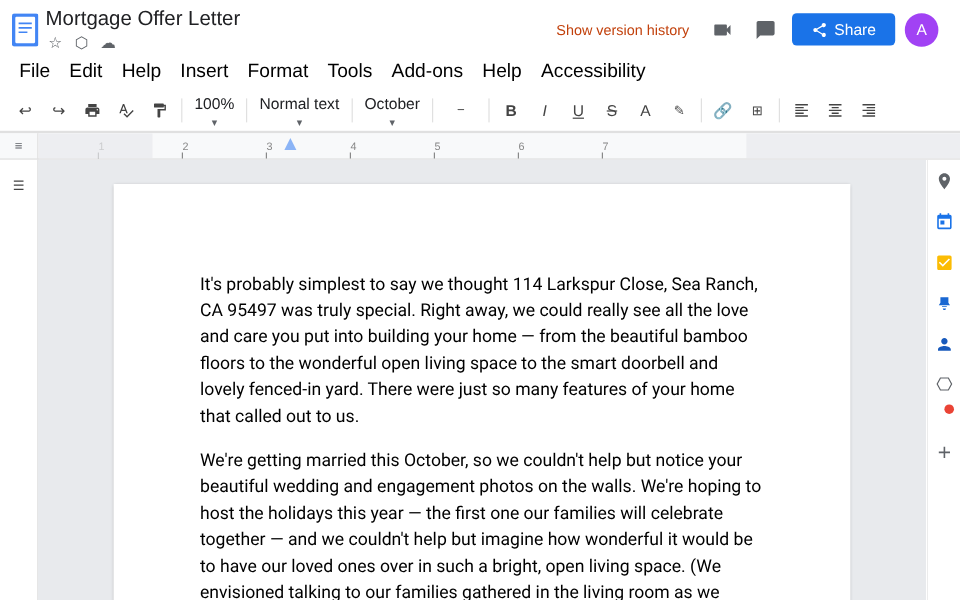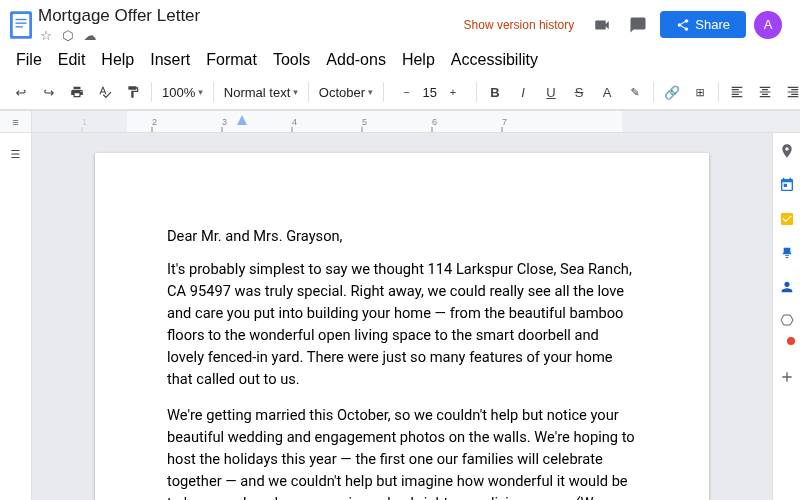--- a/index.html
+++ b/index.html
@@ -19,21 +19,21 @@
     #version-history { margin-left: auto; font-size: 12px; color: #c2410c; cursor: pointer; padding: 4px 8px; }
     #right-actions { display: flex; align-items: center; gap: 8px; padding-right: 8px; }
     .icon-btn { width: 28px; height: 28px; border-radius: 50%; background: none; border: none; cursor: pointer; display: flex; align-items: center; justify-content: center; color: #5f6368; font-size: 15px; }
     #share-btn { background: #1a73e8; color: white; border: none; border-radius: 4px; padding: 6px 16px; font-size: 13px; font-weight: 500; cursor: pointer; display: flex; align-items: center; gap: 5px; }
     #avatar { width: 28px; height: 28px; border-radius: 50%; background: #a142f4; display: flex; align-items: center; justify-content: center; color: white; font-size: 13px; font-weight: 500; cursor: pointer; }
 
     
     #toolbar { display: flex; align-items: center; padding: 4px 8px; gap: 2px; background: #fff; border-bottom: 1px solid #e0e0e0; flex-wrap: nowrap; overflow: hidden; }
     .tb-btn { height: 26px; min-width: 26px; border: none; background: none; cursor: pointer; display: flex; align-items: center; justify-content: center; border-radius: 3px; color: #444; font-size: 13px; padding: 0 3px; flex-shrink: 0; }
     .tb-separator { width: 1px; height: 20px; background: #e0e0e0; margin: 0 3px; flex-shrink: 0; }
-    .tb-dropdown { height: 26px; border: none; background: none; cursor: pointer; display: flex; align-items: center; gap: 3px; border-radius: 3px; padding: 0 5px; font-size: 13px; color: #202124; flex-shrink: 0; }
+    .tb-dropdown { height: 26px; border: none; background: none; cursor: pointer; display: flex; align-items: center; gap: 3px; border-radius: 3px; padding: 0 5px; font-size: 13px; color: #202124; flex-shrink: 0; flex-direction: column; }
     .chevron { font-size: 9px; color: #5f6368; }
 
     
     #ruler-area { height: 22px; background: #f8f9fa; border-bottom: 1px solid #e0e0e0; position: relative; display: flex; align-items: center; flex-shrink: 0; }
     #sidebar-toggle { width: 32px; height: 22px; display: flex; align-items: center; justify-content: center; cursor: pointer; color: #5f6368; font-size: 11px; border-right: 1px solid #e0e0e0; flex-shrink: 0; }
     #ruler { flex-grow: 1; position: relative; height: 100%; overflow: hidden; }
 
     
     #main-area { display: flex; flex-grow: 1; overflow: hidden; }
     #right-panel { width: 28px; background: #fff; border-left: 1px solid #e0e0e0; display: flex; flex-direction: column; align-items: center; padding: 8px 0; gap: 14px; flex-shrink: 0; }
@@ -217,21 +217,20 @@
 
 <div id="main-area">
 
   <div id="left-sidebar-area">
     <button class="tb-btn" style="font-size:11px;">☰</button>
   </div>
 
   <div id="doc-scroll">
     <div id="doc-page">
 
-    <p style="margin-bottom: 8pt;">Dear Mr. and Mrs. Grayson,</p>
         <p>It's probably simplest to say we thought 114 Larkspur Close, Sea Ranch, CA 95497 was truly special. Right away, we could really see all the love and care you put into building your home — from the beautiful bamboo floors to the wonderful open living space to the smart doorbell and lovely fenced-in yard. There were just so many features of your home that called out to us.</p>
         <p>We're getting married this October, so we couldn't help but notice your beautiful wedding and engagement photos on the walls. We're hoping to host the holidays this year — the first one our families will celebrate together — and we couldn't help but imagine how wonderful it would be to have our loved ones over in such a bright, open living space. (We envisioned talking to our families gathered in the living room as we finished preparing a holiday feast in the impeccable kitchen.) We also really loved the idea of inviting friends over for a barbecue, gathering everyone around the fire pit in your beautiful backyard.</p>
       </div>
   </div>
 
   <div id="right-panel">
     <div class="side-icon">
       <svg width="16" height="16" viewBox="0 0 24 24" fill="#5f6368">
           <path d="M12 2C8.13 2 5 5.13 5 9c0 5.25 7 13 7 13s7-7.75 7-13c0-3.87-3.13-7-7-7zm0 9.5c-1.38 0-2.5-1.12-2.5-2.5s1.12-2.5 2.5-2.5 2.5 1.12 2.5 2.5-1.12 2.5-2.5 2.5z"></path>
         </svg>

